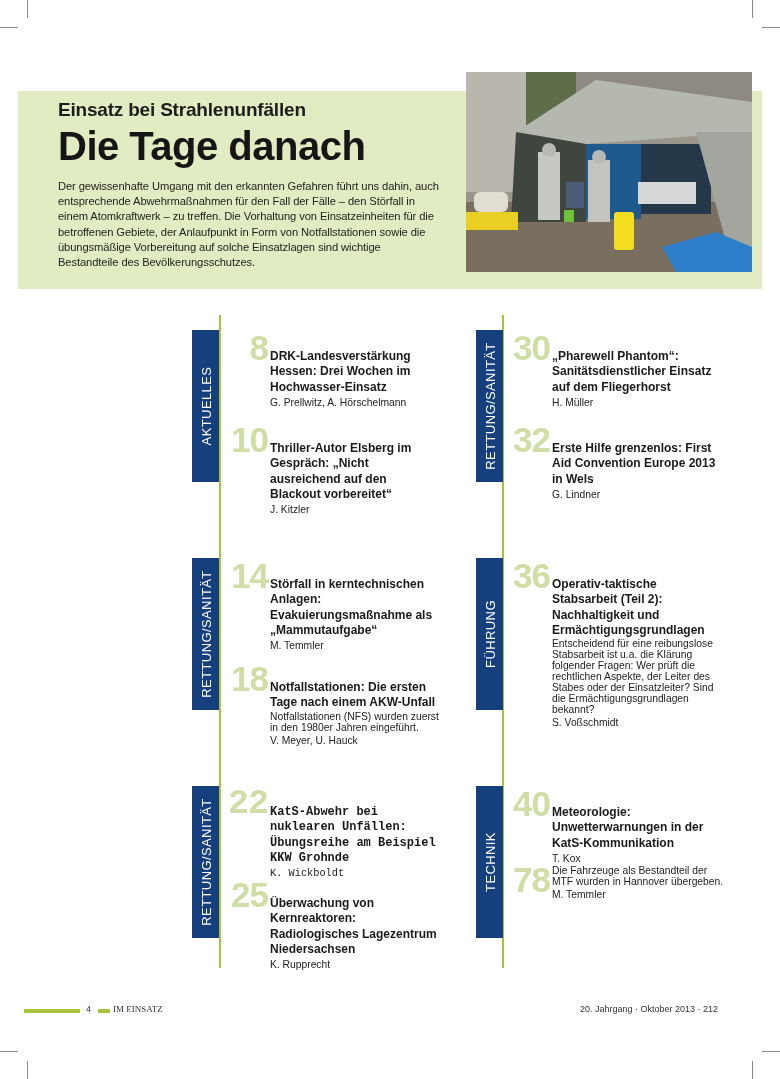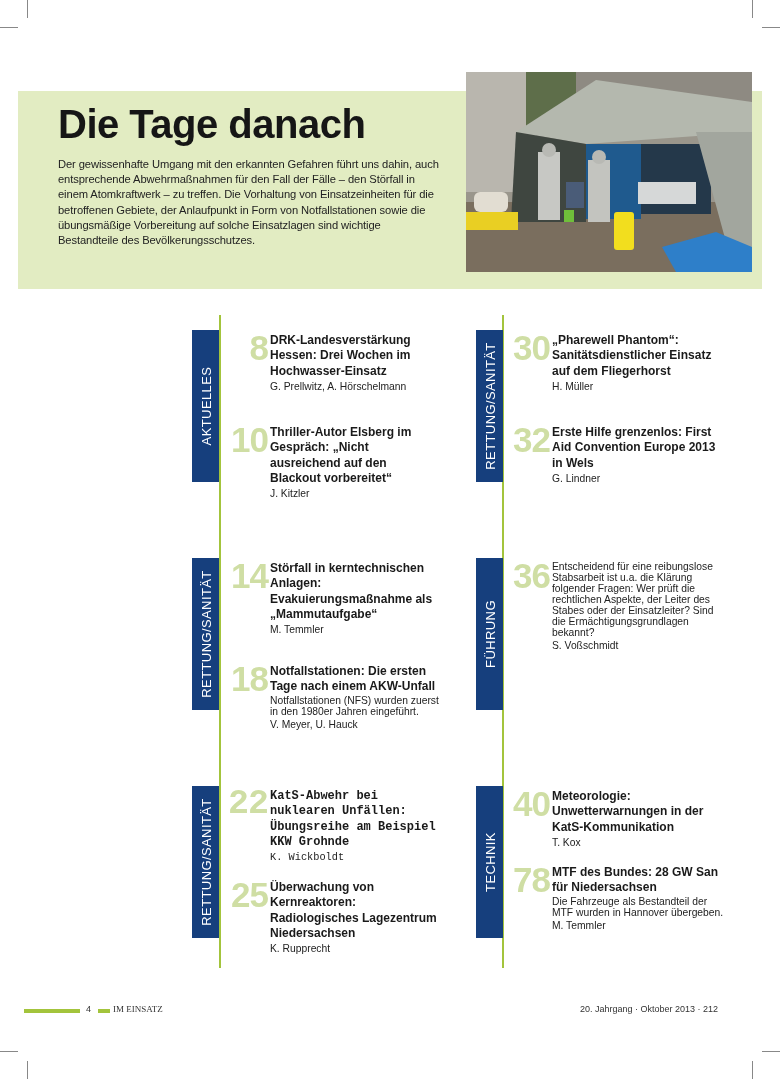--- a/index.html
+++ b/index.html
@@ -21,21 +21,21 @@
     .photo { position: absolute; left: 466px; top: 72px; width: 286px; height: 200px; overflow: hidden; background: #8d8a80; }
     .photo svg { display: block; }
 
     
     .rule { position: absolute; width: 2px; background: #a3c43c; }
     .section-tab { position: absolute; width: 27px; background: #163f7d; }
     .section-tab span { position: absolute; left: 50%; top: 50%; transform: translate(-50%, -50%) rotate(-90deg); color: #fff; font-size: 13px; letter-spacing: 0.4px; white-space: nowrap; }
 
     .entry { position: absolute; width: 200px; }
     .entry .num { position: absolute; right: 100%; top: -4px; margin-right: 2px; font-size: 35px; font-weight: bold; color: #cfdea4; line-height: 38px; letter-spacing: -1px; }
-    .entry .title { font-size: 12px; font-weight: bold; line-height: 15.3px; color: #1a1a1a; }
+    .entry .title { font-size: 12px; font-weight: bold; line-height: 15.3px; color: #1a1a1a; margin-top: 16px; }
     .entry .desc { font-size: 10.3px; line-height: 11px; color: #222; }
     .entry .author { font-size: 10.3px; line-height: 15.3px; color: #222; }
 
     
     .foot-bar { position: absolute; height: 4px; background: #a3c43c; top: 1009px; }
     .foot-text { position: absolute; top: 1004px; font-size: 9px; color: #333; }
   </style>
 </head>
 <body>
 
@@ -43,20 +43,21 @@
 <div class="crop h" style="left:0;top:27px;"></div>
 <div class="crop v" style="left:752px;top:0;"></div>
 <div class="crop h" style="left:762px;top:27px;"></div>
 <div class="crop v" style="left:27px;top:1061px;"></div>
 <div class="crop h" style="left:0;top:1051px;"></div>
 <div class="crop v" style="left:752px;top:1061px;"></div>
 <div class="crop h" style="left:762px;top:1051px;"></div>
 
 <div class="hero-band"></div>
 <div class="hero-text">
+  <div class="kicker">Einsatz bei Strahlenunfällen</div>
   <div class="headline">Die Tage danach</div>
   <div class="lead">Der gewissenhafte Umgang mit den erkannten Gefahren führt uns dahin, auch entsprechende Abwehrmaßnahmen für den Fall der Fälle – den Störfall in einem Atomkraftwerk – zu treffen. Die Vorhaltung von Einsatzeinheiten für die betroffenen Gebiete, der Anlaufpunkt in Form von Notfallstationen sowie die übungsmäßige Vorbereitung auf solche Einsatzlagen sind wichtige Bestandteile des Bevölkerungsschutzes.</div>
 </div>
 
 <div class="photo" title="Dekontaminationszelt mit Einsatzkräften in Schutzanzügen">
   <svg width="286" height="200" viewBox="0 0 286 200">
     <rect width="286" height="200" fill="#9a968c"></rect>
     <rect x="0" y="0" width="70" height="120" fill="#b9b6ae"></rect>
     <rect x="60" y="0" width="60" height="60" fill="#5e6e4a"></rect>
     <rect x="110" y="0" width="176" height="40" fill="#8e8a82"></rect>
@@ -142,32 +143,32 @@
   <div class="author">H. Müller</div>
 </div>
 <div class="entry" style="left:552px;top:425px;width:170px;">
   <div class="num">32</div>
   <div class="title">Erste Hilfe grenzenlos: First Aid Convention Europe 2013 in Wels</div>
   <div class="author">G. Lindner</div>
 </div>
 
 <div class="entry" style="left:552px;top:561px;width:170px;">
   <div class="num">36</div>
+  <div class="title">Operativ-taktische Stabsarbeit (Teil 2): Nachhaltigkeit und Ermächtigungsgrundlagen</div>
   <div class="desc">Entscheidend für eine reibungslose Stabsarbeit ist u.a. die Klärung folgender Fragen: Wer prüft die rechtlichen Aspekte, der Leiter des Stabes oder der Einsatzleiter? Sind die Ermächtigungsgrundlagen bekannt?</div>
   <div class="author">S. Voßschmidt</div>
 </div>
 
 <div class="entry" style="left:552px;top:789px;width:175px;">
   <div class="num">40</div>
   <div class="title">Meteorologie: Unwetterwarnungen in der KatS-Kommunikation</div>
   <div class="author">T. Kox</div>
 </div>
 <div class="entry" style="left:552px;top:865px;width:175px;">
   <div class="num">78</div>
-  <div class="title">MTF des Bundes: 28 GW San für Niedersachsen</div>
   <div class="desc">Die Fahrzeuge als Bestandteil der MTF wurden in Hannover übergeben.</div>
   <div class="author">M. Temmler</div>
 </div>
 
 <div class="foot-bar" style="left:24px;width:56px;"></div>
 <div class="foot-text" style="left:86px;">4</div>
 <div class="foot-bar" style="left:98px;width:12px;"></div>
 <div class="foot-text" style="left:113px;font-family:Liberation Serif, serif;">IM EINSATZ</div>
 <div class="foot-text" style="right:62px;">20. Jahrgang · Oktober 2013 · 212</div>
 

